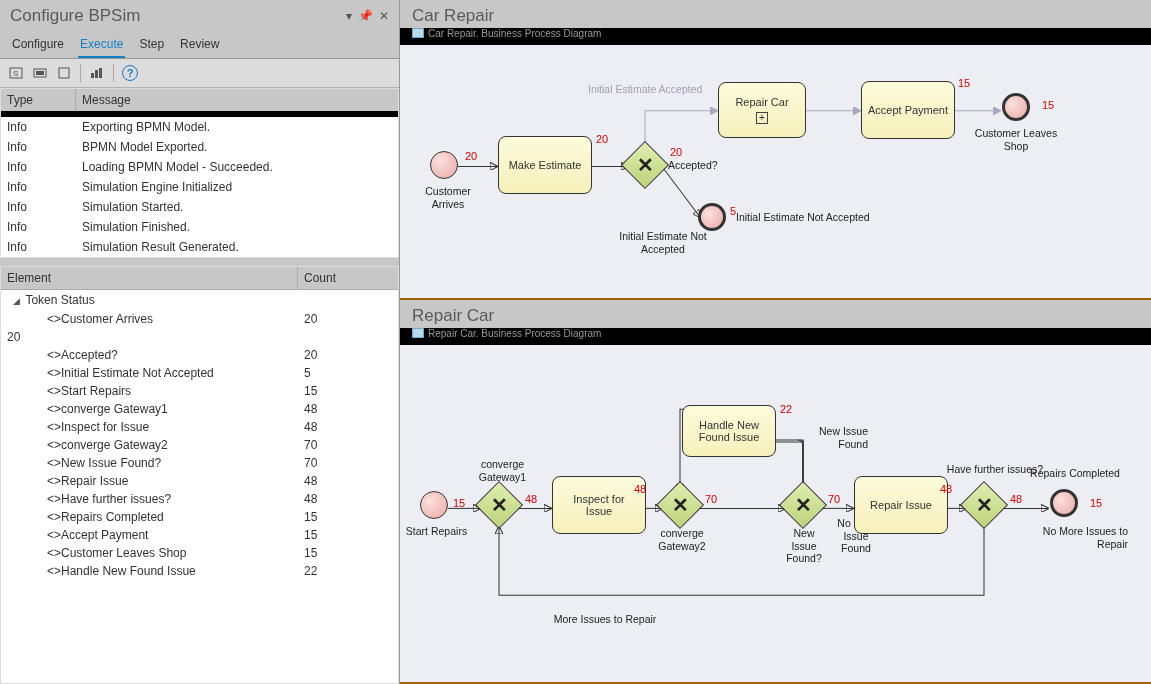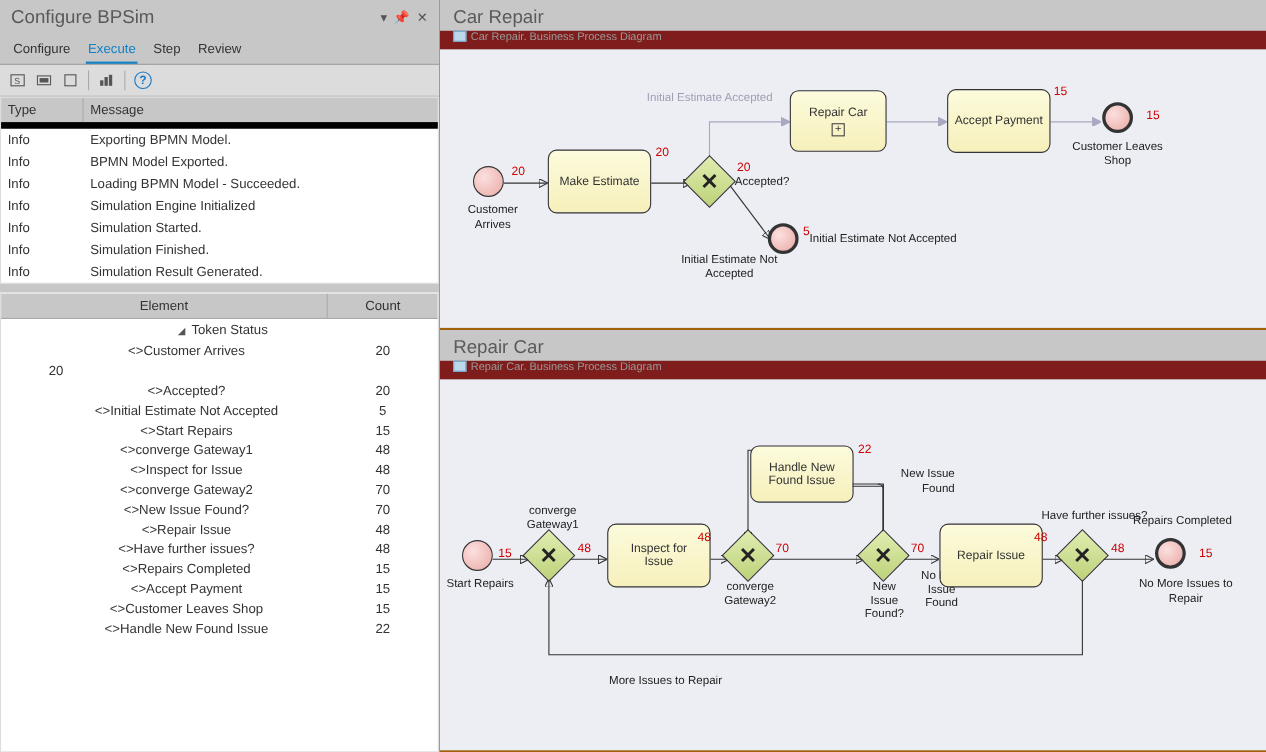--- a/index.html
+++ b/index.html
@@ -16,34 +16,34 @@
   .sep { width:1px; height:18px; background:#aaa; margin:0 2px;}
   .help { color:#1b79c4; font-weight:bold; border:1px solid #1b79c4; border-radius:50%; width:16px; height:16px; font-size:11px; line-height:14px; text-align:center;}
   .msgtable { background:#fff; border:1px solid #ddd; }
   .msgtable .hdr { display:flex; background:#c7c7c7; border-bottom:6px solid #000000; }
   .msgtable .hdr .c1 { width:75px; padding:4px 6px; font-size:12px; color:#333; border-right:1px solid #aaa;}
   .msgtable .hdr .c2 { flex:1; padding:4px 6px; font-size:12px; color:#333;}
   .msgtable .row { display:flex; }
   .msgtable .row .c1 { width:75px; padding:3px 6px; font-size:12px; color:#333;}
   .msgtable .row .c2 { flex:1; padding:3px 6px; font-size:12px; color:#333;}
   .gap { height:8px; background:#c7c7c7;}
-  .eltable { background:#fff; border:1px solid #ddd; flex:1; overflow:auto;text-align:center;}
+  .eltable { background:#fff; border:1px solid #ddd; flex:1; overflow:auto;}
   .eltable .hdr { display:flex; background:#c7c7c7; border-bottom:1px solid #aaa; }
   .eltable .hdr .c1 { flex:1; padding:4px 6px; font-size:12px; color:#333; border-right:1px solid #aaa;}
   .eltable .hdr .c2 { width:100px; padding:4px 6px; font-size:12px; color:#333;}
   .eltable .grouprow { padding:3px 6px 3px 12px; color:#333; }
   .eltable .grouprow::before { content:"◢ "; color:#555; font-size:9px; margin-right:3px;}
   .eltable .erow { display:flex;}
   .eltable .erow .c1 { flex:1; padding:2px 6px 2px 46px; color:#333;}
   .eltable .erow .c2 { width:100px; padding:2px 6px; color:#333;}
 
   .right-panel { flex:1; height:100%; display:flex; flex-direction:column; background:#b2b2b2;}
   .diag { flex:1; display:flex; flex-direction:column; border-bottom:2px solid #a16207;}
   .diag-title { font-size:17px; color:#5a5a5a; padding:6px 12px 2px 12px; background:#c7c7c7;}
-  .diag-sub { font-size:10px; color:#999; padding:0px 12px 6px 28px; background:#7f1d1d; position:relative;}
+  .diag-sub { font-size:10px; color:#999; padding:0px 12px 6px 28px; background:#000000; position:relative;}
   .diag-sub .ico { position:absolute; left:12px; top:0; width:12px; height:10px; background:#bcd9ec; border:1px solid #6fa6cc;}
   .canvas { flex:1; background:#edeef4; position:relative; overflow:hidden;}
 
   
   .startev, .endev { position:absolute; width:28px; height:28px; border-radius:50%; background:radial-gradient(circle at 35% 35%, #fbe0df, #eaa9a4); border:1px solid #333;}
   .endev { border-width:3px;}
   .task { position:absolute; width:94px; height:58px; background:linear-gradient(#fcfbdc,#f6f0bb); border:1px solid #333; border-radius:8px; display:flex; align-items:center; justify-content:center; text-align:center; font-size:11px; color:#333; padding:4px;}
   .subproc { position:absolute; width:88px; height:56px; background:linear-gradient(#fcfbdc,#f6f0bb); border:1px solid #333; border-radius:8px; display:flex; flex-direction:column; align-items:center; justify-content:center; font-size:11px; color:#333;}
   .subproc .plus { width:12px; height:12px; border:1px solid #444; margin-top:4px; display:flex; align-items:center; justify-content:center; font-size:10px; line-height:1;}
   .gateway { position:absolute; width:34px; height:34px; background:linear-gradient(135deg,#e0edb0,#bdd27a); border:1px solid #333; transform:rotate(45deg); display:flex; align-items:center; justify-content:center;}
@@ -355,19 +355,19 @@
 
       <div class="gateway" style="left:567px; top:143px;">
           <span class="x">✕</span>
         </div>
       <div class="lbl" style="left:540px; top:118px; width:110px;">Have further issues?</div>
       <div class="cnt" style="left:610px; top:148px;">48</div>
 
       <div class="endev" style="left:650px; top:144px;"></div>
       <div class="lbl" style="left:620px; top:122px; width:110px;">Repairs Completed</div>
       <div class="cnt" style="left:690px; top:152px;">15</div>
-      <div class="lbl" style="left:628px; top:180px; width:100px; white-space:pre-line;">No More Issues to
+      <div class="lbl" style="left:628px; top:180px; width:100px; white-space:pre-line;text-align:right;">No More Issues to
 Repair</div>
 
       <div class="lbl" style="left:130px; top:268px; width:150px;">More Issues to Repair</div>
     </div>
   </div>
 </div>
 
 </body></html>

